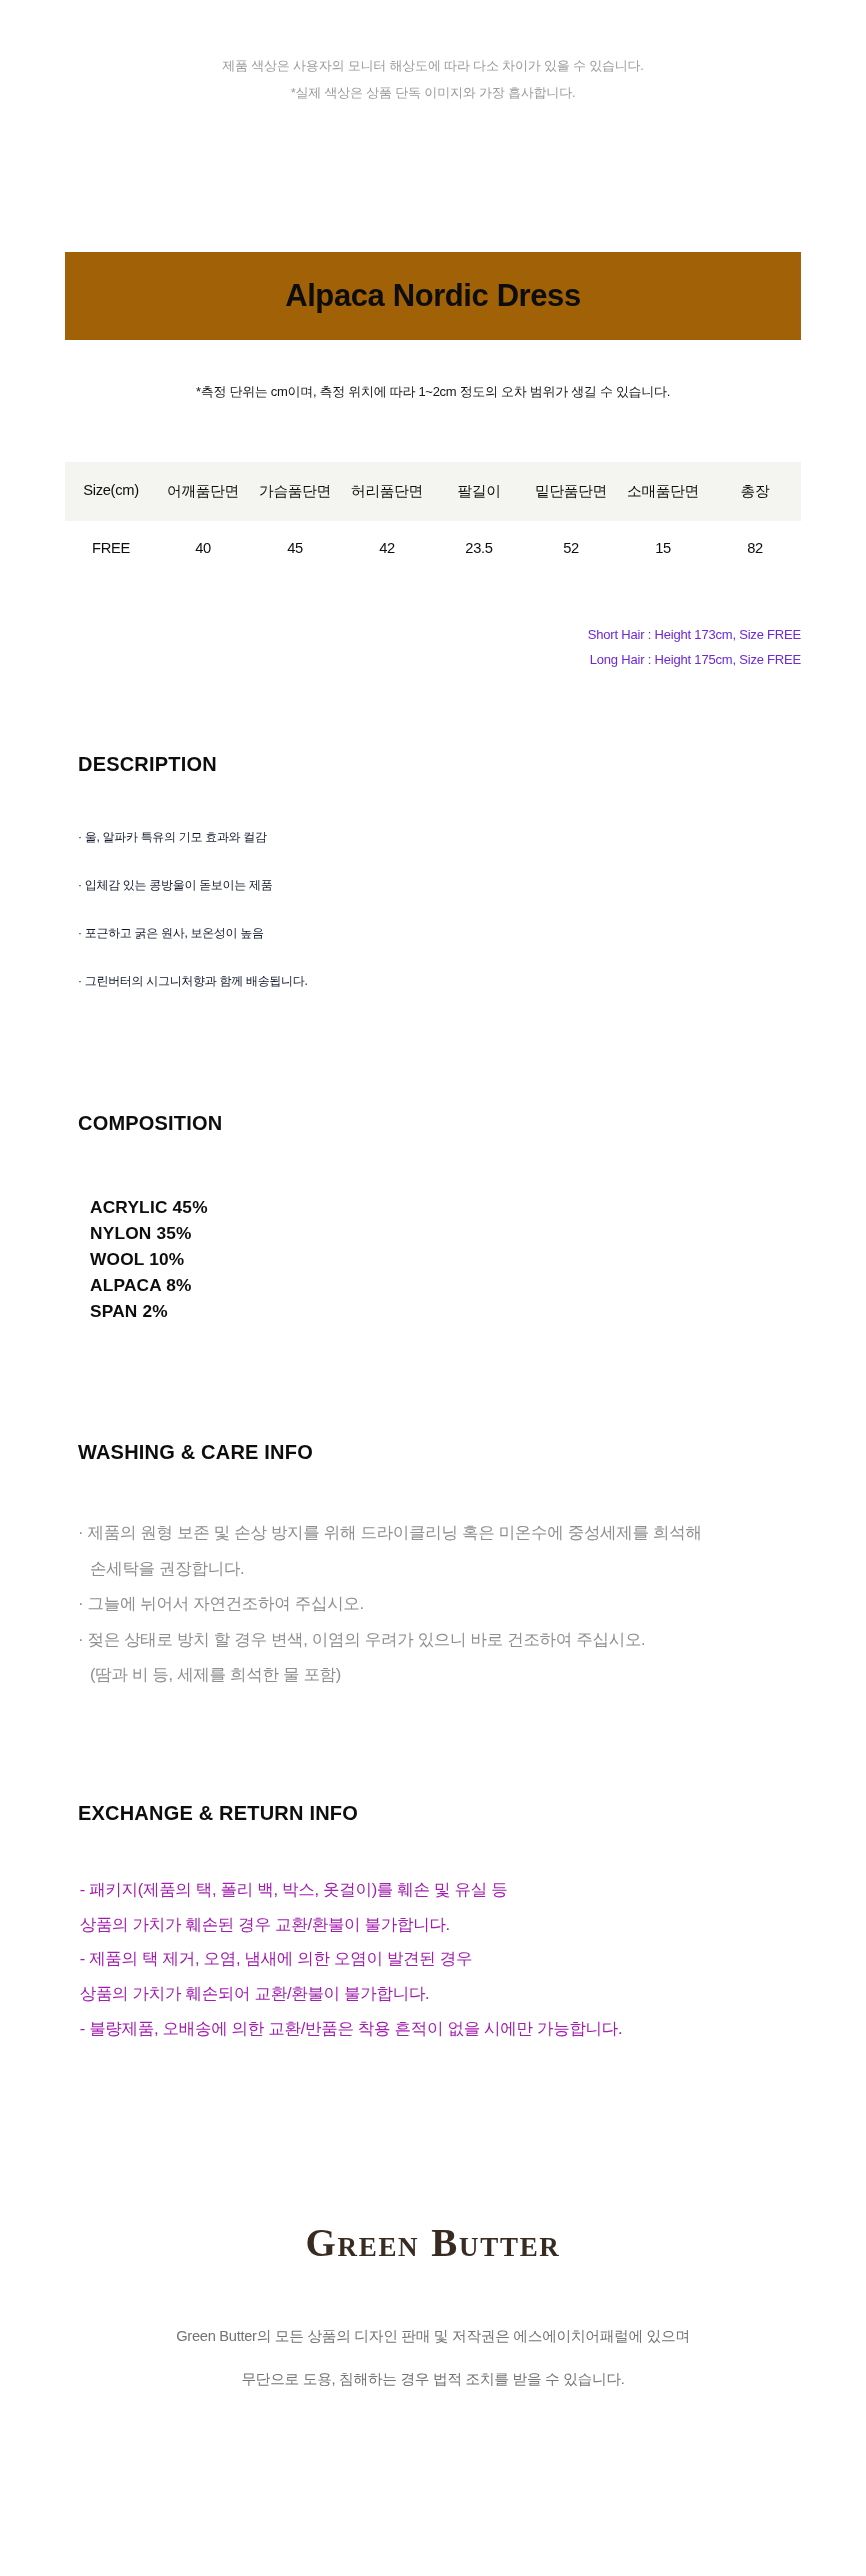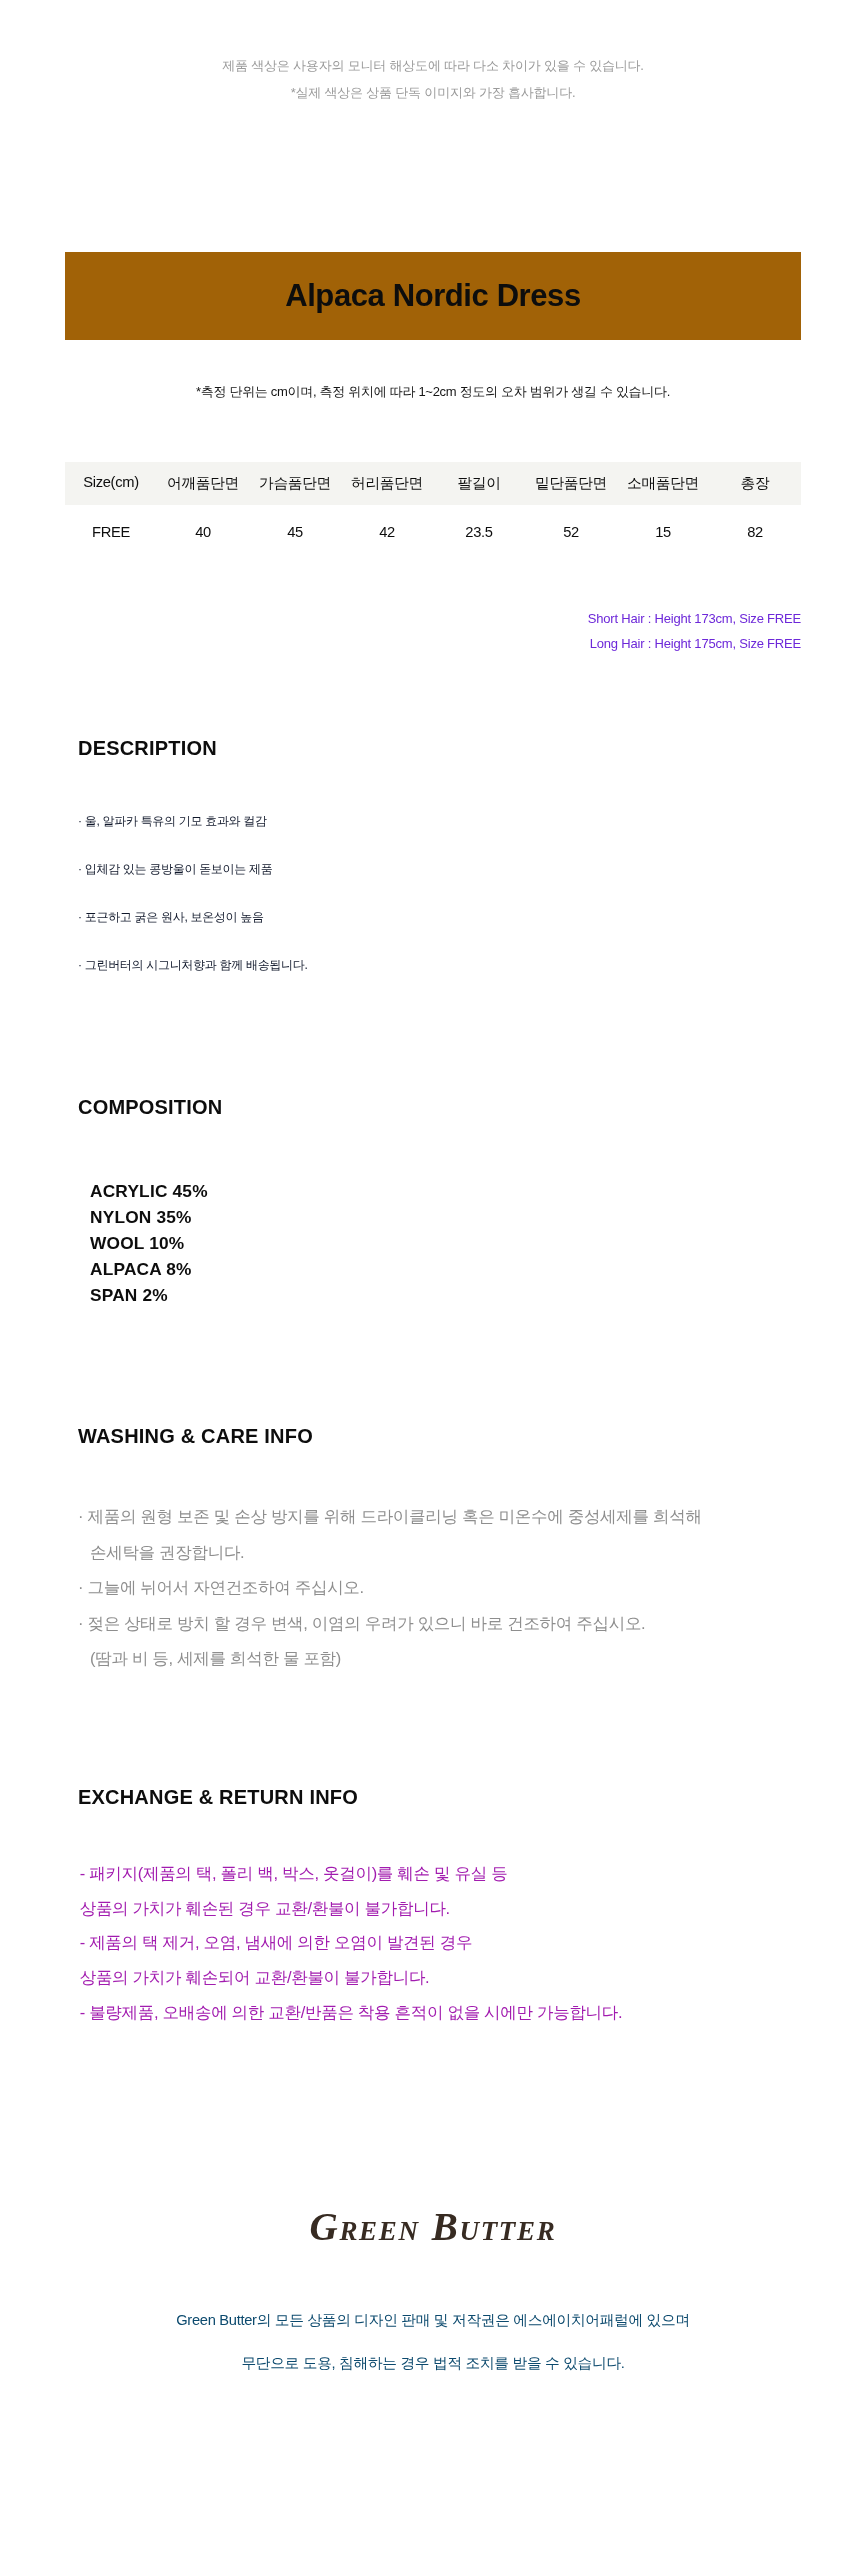--- a/index.html
+++ b/index.html
@@ -60,21 +60,21 @@
     margin: 61px auto 0;
   }
   .t-row { display: flex; }
   .t-row.head { background: #f4f4f1; }
   .t-cell {
     flex: 1;
     text-align: center;
     font-size: 14.7px;
     letter-spacing: -0.3px;
   }
-  .t-row.head .t-cell { padding: 12px 0; font-weight: 500; color: #0d0d0d; }
+  .t-row.head .t-cell { padding: 20px 0; font-weight: 500; color: #0d0d0d; }
   .t-row.data .t-cell { padding: 19px 0 17.3px; font-weight: 400; color: #0d0d0d; }
 
   
   .model-info {
     width: 801px;
     margin: 49px 0 0;
     text-align: right;
     font-size: 13px;
     line-height: 25px;
     color: #6d28d9;
@@ -132,33 +132,32 @@
 
   
   .brand-logo {
     margin-top: 182px;
     text-align: center;
     color: #372b22;
     font-family: "Liberation Serif", "DejaVu Serif", serif;
     font-weight: 700;
     font-size: 27px;
     letter-spacing: 1.7px;
-    font-style: italic;
   }
   .brand-logo .word { display: inline-block; margin: 0 6px; }
   .brand-logo .word::first-letter { font-size: 39px; }
 
   
   .footer {
     margin-top: 50px;
     text-align: center;
     font-size: 14.7px;
     font-weight: 500;
     line-height: 43px;
-    color: #0c4a6e;
+    color: #737373;
     letter-spacing: -0.3px;
   }
 </style>
 </head>
 <body>
 
 <div class="page">
 
   <div class="disclaimer">
     <div>제품 색상은 사용자의 모니터 해상도에 따라 다소 차이가 있을 수 있습니다.</div>

